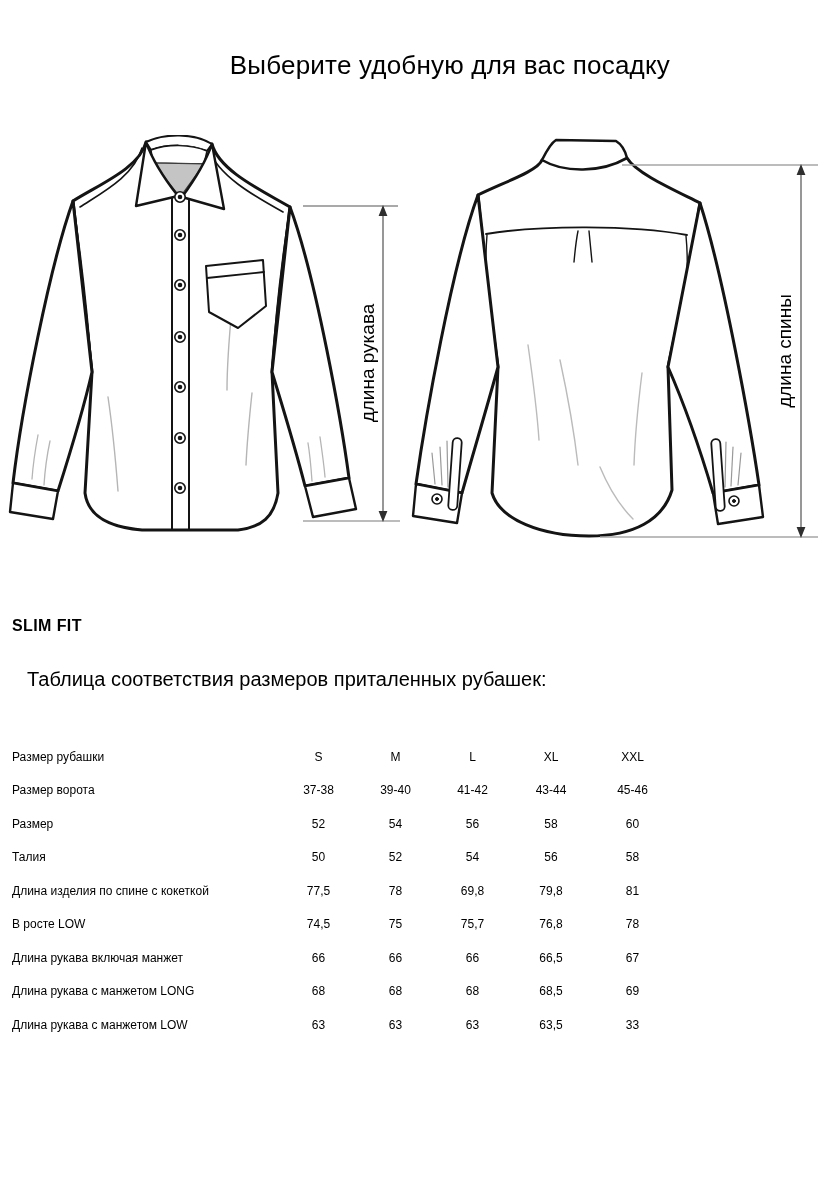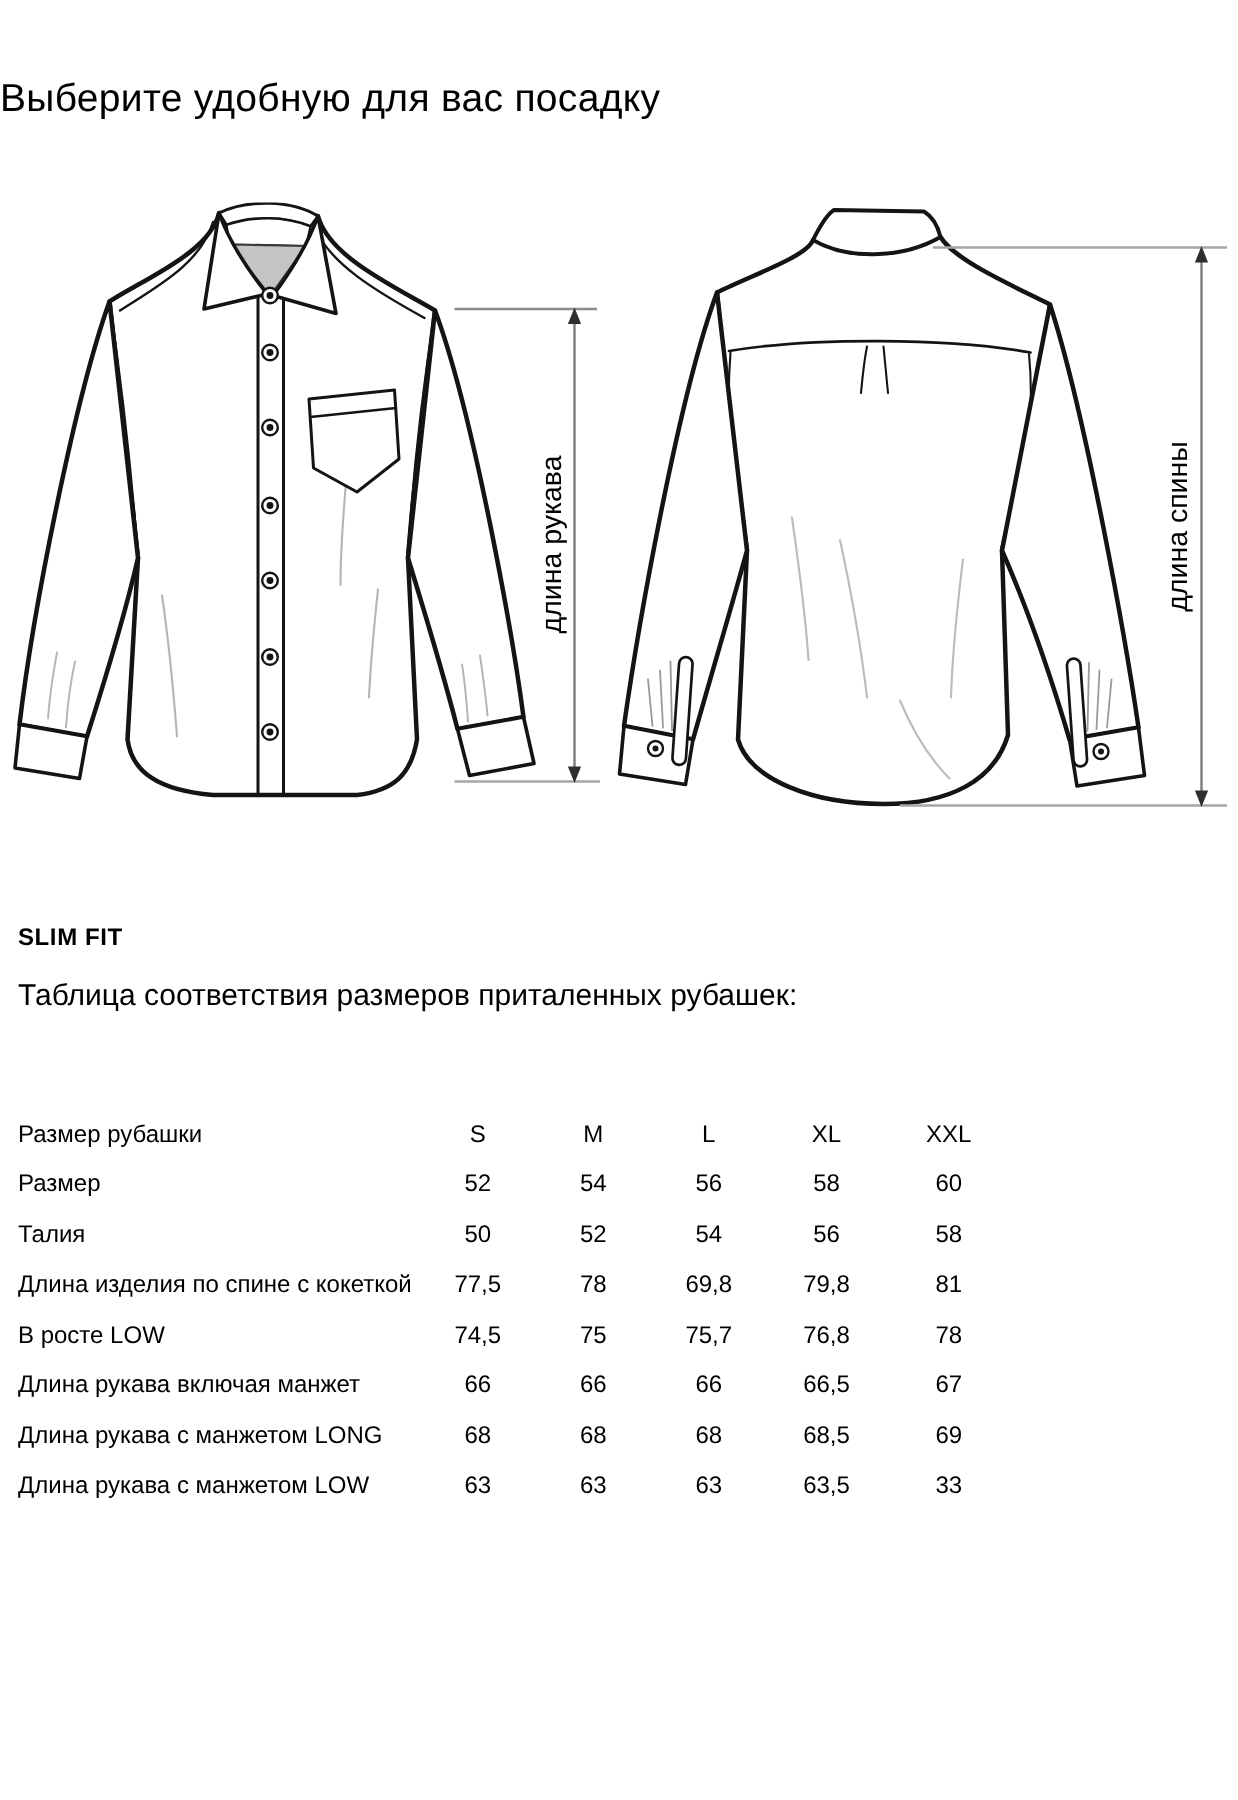--- a/index.html
+++ b/index.html
@@ -1,36 +1,36 @@
 <!DOCTYPE html>
 <html lang="ru"><head>
 <meta charset="utf-8">
 <style>
   html,body{margin:0;padding:0;background:#fff;}
   .page{
     position:relative;width:825px;height:1200px;background:#fff;overflow:hidden;
     font-family:"Liberation Sans","DejaVu Sans",sans-serif;color:#000;
   }
   .title{
-    position:absolute;top:50px;left:0;width:670px;text-align:left;
+    position:absolute;top:50px;left:0;width:670px;text-align:right;
     font-size:26px;font-weight:400;margin:0;letter-spacing:.2px;
   }
   .figure{position:absolute;top:135px;left:0;width:825px;height:420px;}
   .figure svg{display:block;width:825px;height:420px;}
   .fit-heading{
     position:absolute;top:617px;left:12px;margin:0;
     font-size:16px;font-weight:700;letter-spacing:.4px;
   }
   .table-caption{
-    position:absolute;top:653px;left:12px;margin:0;
+    position:absolute;top:653px;left:12px;margin:15px;
     font-size:20px;font-weight:400;
   }
   table.size-table{
     position:absolute;top:740px;left:12px;border-collapse:collapse;table-layout:fixed;
-    font-size:16px;line-height:1;
+    font-size:12px;line-height:1;
   }
   table.size-table td{padding:0;height:33.5px;vertical-align:middle;white-space:nowrap;overflow:visible;}
   td.row-label{text-align:left;}
   td.val{text-align:center;}
   col.c-label{width:268px;}
   col.c1{width:77px;}col.c2{width:77px;}col.c3{width:77px;}col.c4{width:80px;}col.c5{width:83px;}
   .dim-text{font-size:19px;fill:#000;}
 </style>
 </head>
 <body>
@@ -200,20 +200,28 @@
     <tbody>
       <tr>
         <td class="row-label">Размер рубашки</td>
         <td class="val">S</td>
         <td class="val">M</td>
         <td class="val">L</td>
         <td class="val">XL</td>
         <td class="val">XXL</td>
       </tr>
       <tr>
+        <td class="row-label">Размер ворота</td>
+        <td class="val">37-38</td>
+        <td class="val">39-40</td>
+        <td class="val">41-42</td>
+        <td class="val">43-44</td>
+        <td class="val">45-46</td>
+      </tr>
+      <tr>
         <td class="row-label">Размер</td>
         <td class="val">52</td>
         <td class="val">54</td>
         <td class="val">56</td>
         <td class="val">58</td>
         <td class="val">60</td>
       </tr>
       <tr>
         <td class="row-label">Талия</td>
         <td class="val">50</td>

